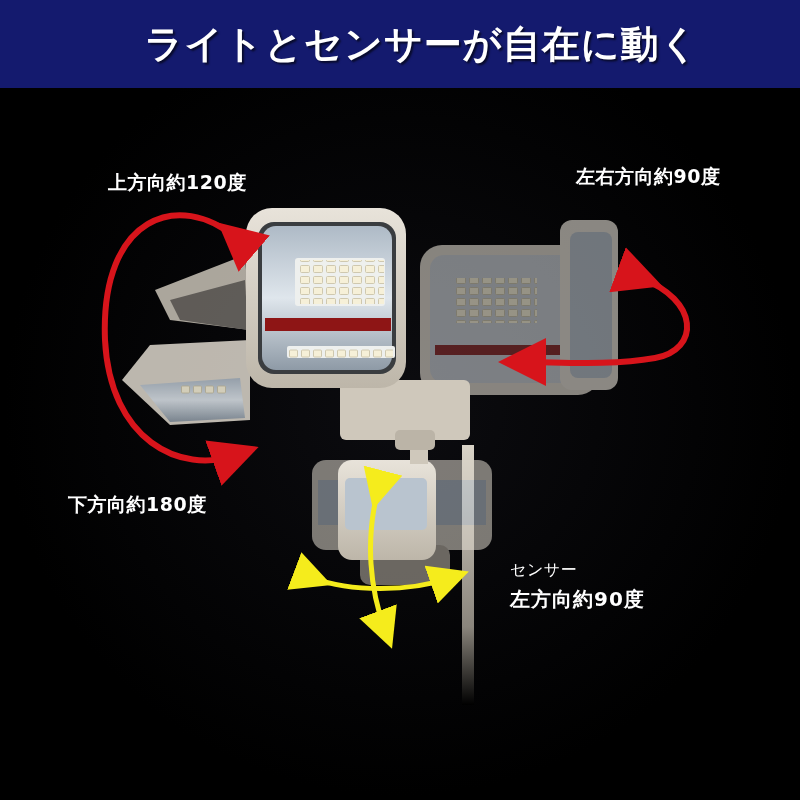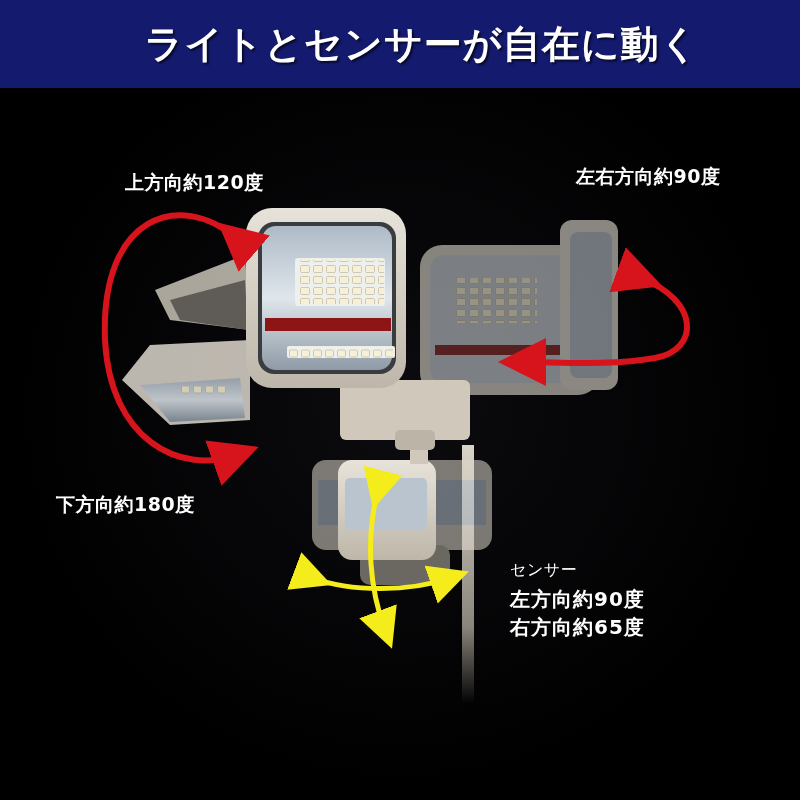--- a/index.html
+++ b/index.html
@@ -19,23 +19,23 @@
     .stage {
       position: absolute; left: 0; top: 88px; width: 800px; height: 712px;
       background: radial-gradient(ellipse at 50% 45%, #0c0c10 0%, #000 70%);
     }
     .illustration { position: absolute; left: 0; top: 0; width: 800px; height: 800px; }
 
     .label {
       position: absolute; font-size: 19px; font-weight: bold; color: #fff;
       white-space: nowrap; letter-spacing: 0.5px;
     }
-    .label-up { left: 125px; top: 170px; }
+    .label-up { left: 108px; top: 170px; }
     .label-lr { left: 576px; top: 164px; }
-    .label-down { left: 56px; top: 492px; }
+    .label-down { left: 68px; top: 492px; }
 
     .sensor-block { position: absolute; left: 510px; top: 560px; }
     .sensor-title { font-size: 16px; font-weight: normal; color: #fff; margin-bottom: 4px; letter-spacing: 0.5px; }
     .sensor-line { font-size: 20px; font-weight: bold; color: #fff; line-height: 28px; letter-spacing: 1px; }
   </style>
 </head>
 <body>
 
 <div class="header">
   <span class="header-title">ライトとセンサーが自在に動く</span>
@@ -136,14 +136,13 @@
   </g>
 </svg>
 
 <span class="label label-up">上方向約120度</span>
 <span class="label label-lr">左右方向約90度</span>
 <span class="label label-down">下方向約180度</span>
 
 <div class="sensor-block">
   <div class="sensor-title">センサー</div>
   <div class="sensor-line">左方向約90度</div>
-  <div class="sensor-line">右方向約65度</div>
 </div>
 
 </body></html>

